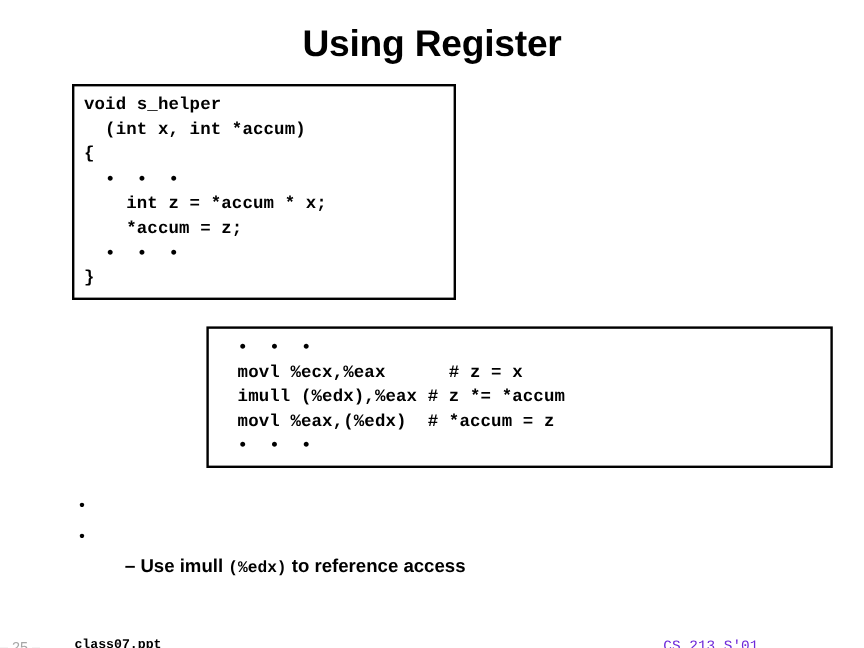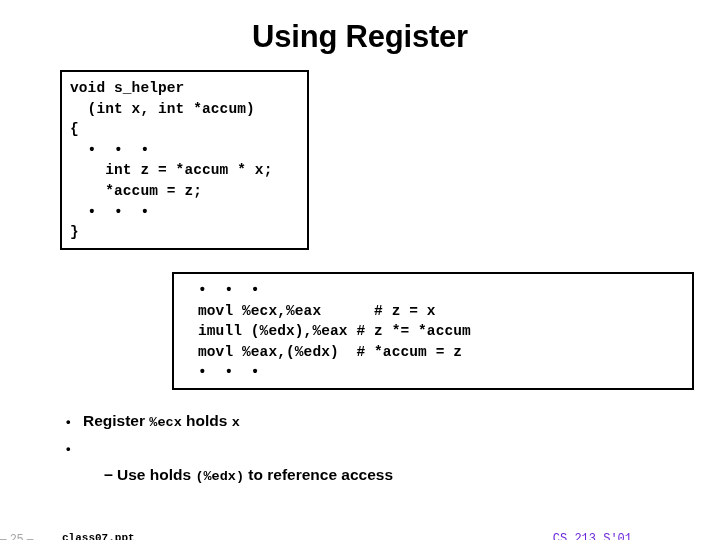--- a/index.html
+++ b/index.html
@@ -46,21 +46,21 @@
     font-weight: bold;
     line-height: 20.6px;
     color: #000000;
     white-space: pre;
     letter-spacing: 0.1px;
   }
 
   #c-code-box {
     left: 60px;
     top: 70px;
-    width: 249px;
+    width: 320px;
     height: 180px;
   }
   #c-code-box pre {
     padding: 6px 0 0 8px;
   }
 
   #asm-code-box {
     left: 172px;
     top: 272px;
     width: 522px;
@@ -171,22 +171,22 @@
 
 <div id="asm-code-box" class="code-box">
   <pre>•  •  •
 movl %ecx,%eax      # z = x
 imull (%edx),%eax # z *= *accum
 movl %eax,(%edx)  # *accum = z
 •  •  •</pre>
 </div>
 
 <div id="bullet-list">
-    <div class="bullet-row level-1"><span class="bullet-marker">•</span><span class="bullet-text"><span>Register </span><span class="mono">%ecx</span><span> holds </span><span class="mono">x</span></span></div>
     <div class="bullet-row level-1"><span class="bullet-marker">•</span></div>
-    <div class="bullet-row level-2"><span class="bullet-marker">–</span><span class="bullet-text"><span>Use holds </span><span class="mono">(%edx)</span><span> to reference access</span></span></div>
+    <div class="bullet-row level-1"><span class="bullet-marker">•</span></div>
+    <div class="bullet-row level-2"><span class="bullet-marker">–</span><span class="bullet-text"><span>Use imull </span><span class="mono">(%edx)</span><span> to reference access</span></span></div>
   </div>
 
 <div id="footer">
   <div id="footer-file">class07.ppt</div>
   <div id="footer-page">– 25 –</div>
   <div id="footer-course">CS 213 S'01</div>
 </div>
 
 </body></html>

